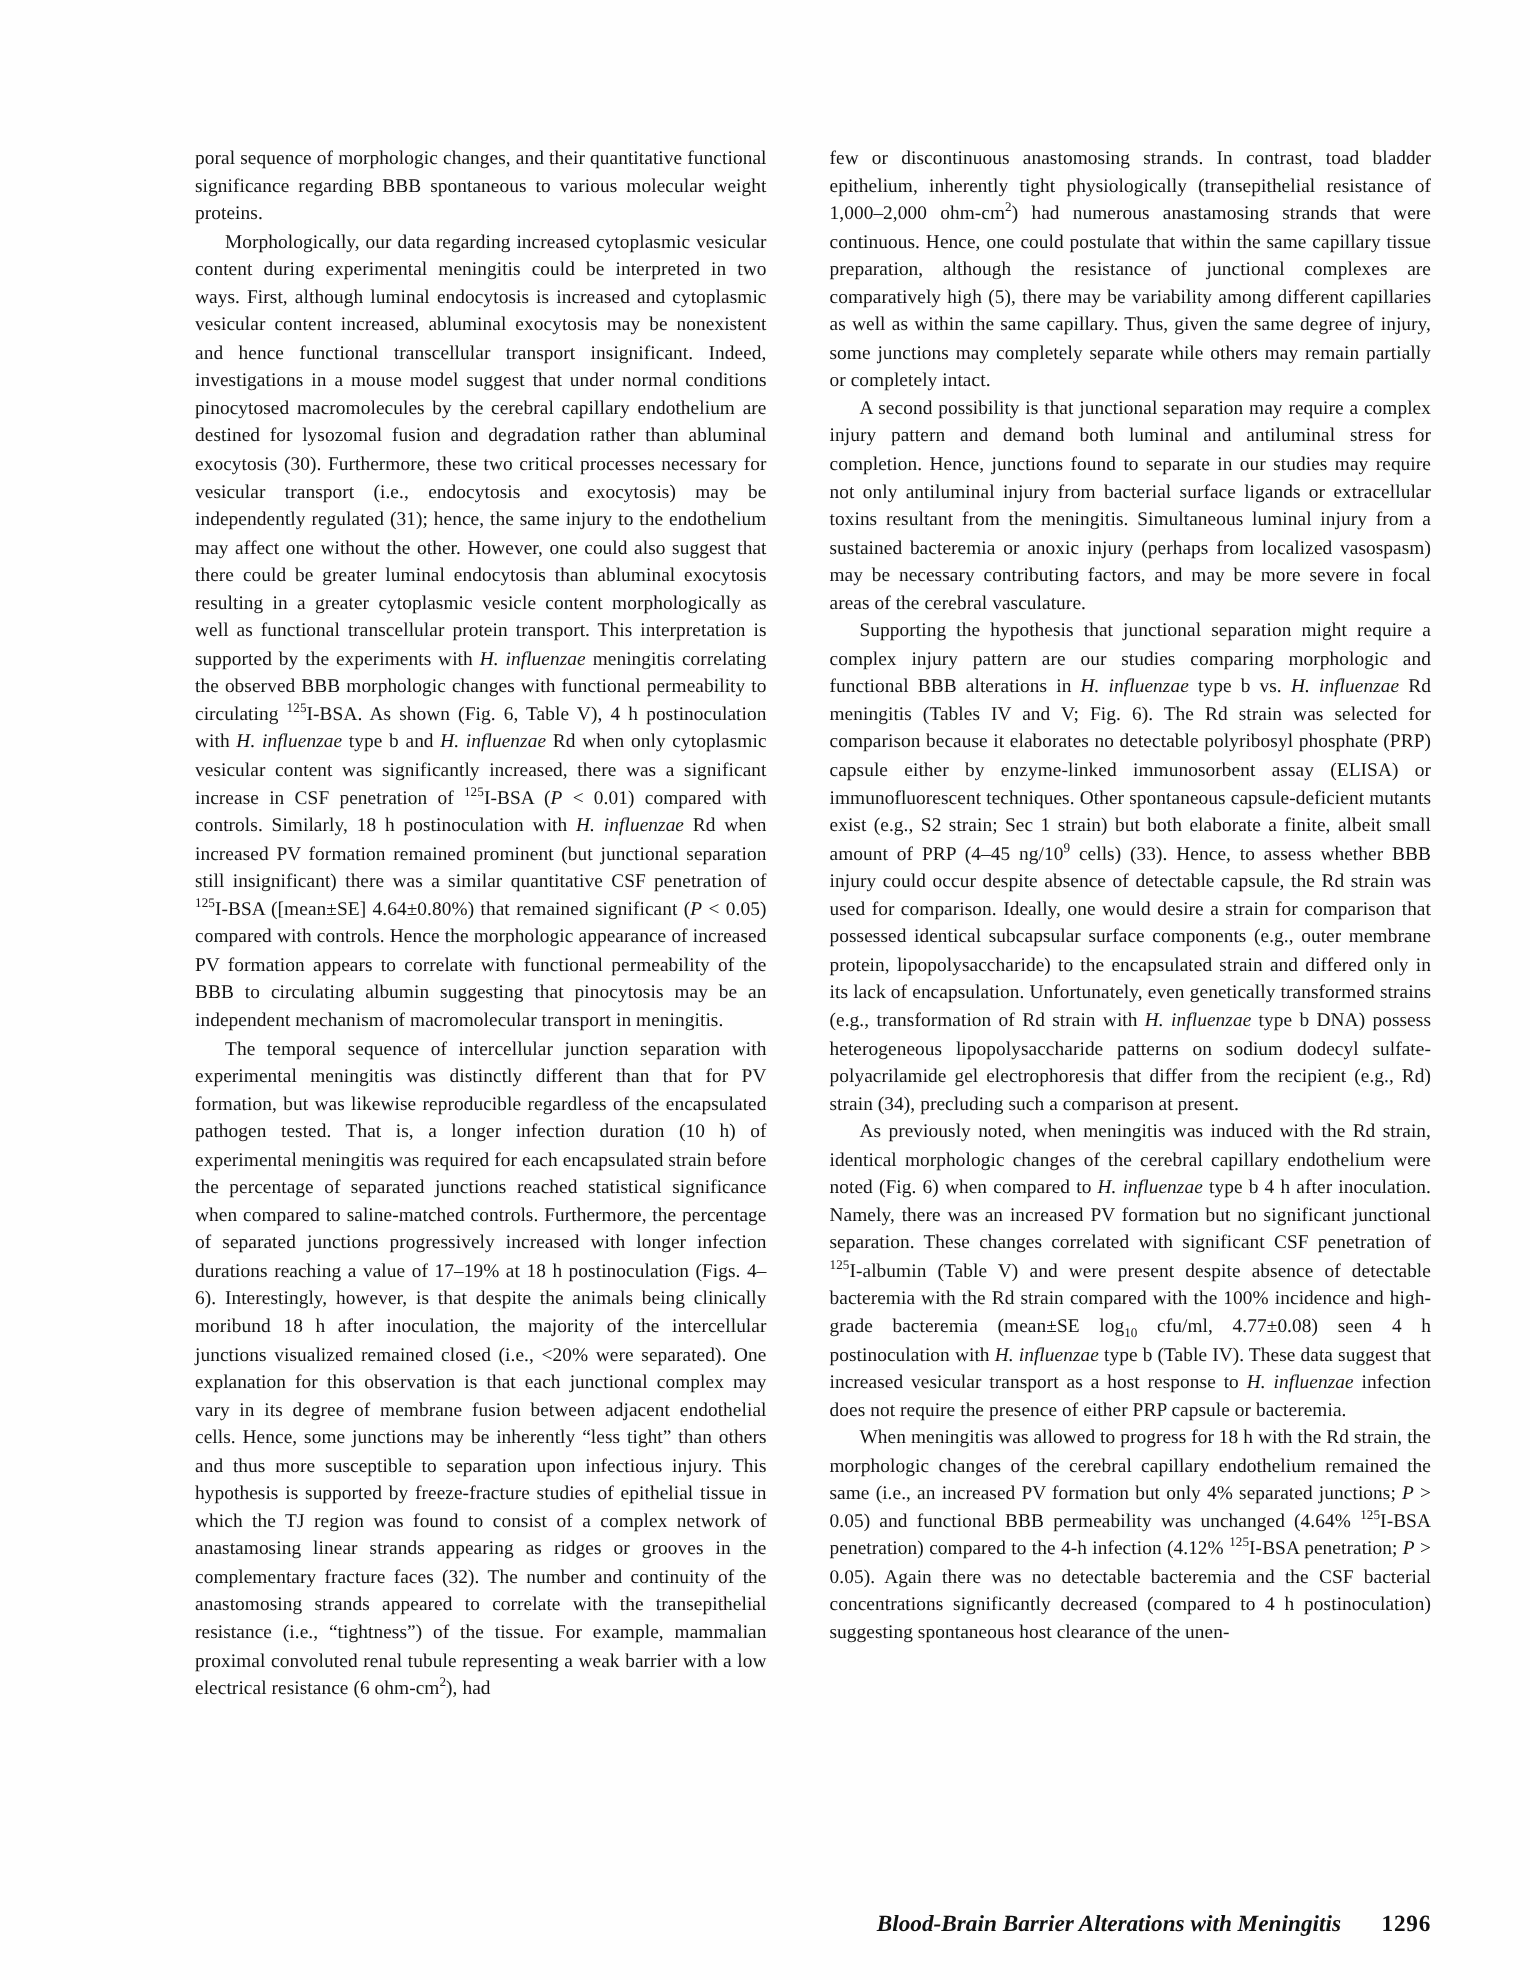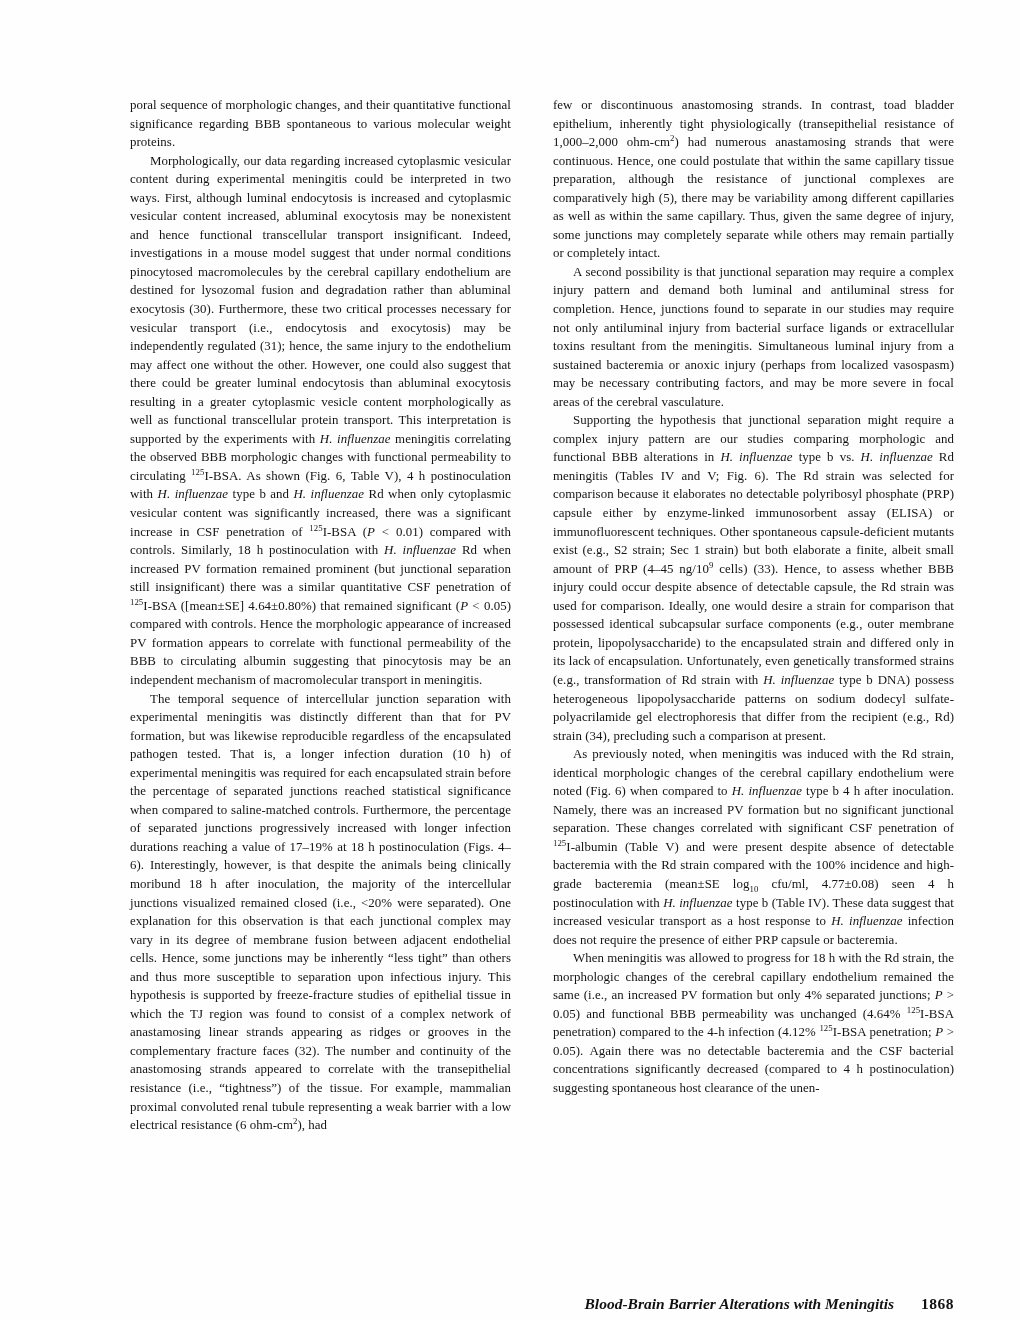--- a/index.html
+++ b/index.html
@@ -43,21 +43,20 @@
     line-height: 0;
   }
   .footer {
     position: absolute;
     top: 1274px;
     right: 66px;
     display: flex;
     align-items: center;
     gap: 27px;
     white-space: nowrap;
-    margin-top: 21px;
   }
   .running-title {
     font-family: "Liberation Serif", serif;
     font-style: italic;
     font-weight: 700;
     font-size: 15.5px;
     color: #121212;
   }
   .page-number {
     font-family: "Liberation Serif", serif;
@@ -82,16 +81,16 @@
         <p class="para">few or discontinuous anastomosing strands. In contrast, toad bladder epithelium, inherently tight physiologically (transepithelial resistance of 1,000–2,000 ohm-cm<sup>2</sup>) had numerous anastamosing strands that were continuous. Hence, one could postulate that within the same capillary tissue preparation, although the resistance of junctional complexes are comparatively high (5), there may be variability among different capillaries as well as within the same capillary. Thus, given the same degree of injury, some junctions may completely separate while others may remain partially or completely intact.</p>
         <p class="para indent">A second possibility is that junctional separation may require a complex injury pattern and demand both luminal and antiluminal stress for completion. Hence, junctions found to separate in our studies may require not only antiluminal injury from bacterial surface ligands or extracellular toxins resultant from the meningitis. Simultaneous luminal injury from a sustained bacteremia or anoxic injury (perhaps from localized vasospasm) may be necessary contributing factors, and may be more severe in focal areas of the cerebral vasculature.</p>
         <p class="para indent">Supporting the hypothesis that junctional separation might require a complex injury pattern are our studies comparing morphologic and functional BBB alterations in <i>H. influenzae</i> type b vs. <i>H. influenzae</i> Rd meningitis (Tables IV and V; Fig. 6). The Rd strain was selected for comparison because it elaborates no detectable polyribosyl phosphate (PRP) capsule either by enzyme-linked immunosorbent assay (ELISA) or immunofluorescent techniques. Other spontaneous capsule-deficient mutants exist (e.g., S2 strain; Sec 1 strain) but both elaborate a finite, albeit small amount of PRP (4–45 ng/10<sup>9</sup> cells) (33). Hence, to assess whether BBB injury could occur despite absence of detectable capsule, the Rd strain was used for comparison. Ideally, one would desire a strain for comparison that possessed identical subcapsular surface components (e.g., outer membrane protein, lipopolysaccharide) to the encapsulated strain and differed only in its lack of encapsulation. Unfortunately, even genetically transformed strains (e.g., transformation of Rd strain with <i>H. influenzae</i> type b DNA) possess heterogeneous lipopolysaccharide patterns on sodium dodecyl sulfate-polyacrilamide gel electrophoresis that differ from the recipient (e.g., Rd) strain (34), precluding such a comparison at present.</p>
         <p class="para indent">As previously noted, when meningitis was induced with the Rd strain, identical morphologic changes of the cerebral capillary endothelium were noted (Fig. 6) when compared to <i>H. influenzae</i> type b 4 h after inoculation. Namely, there was an increased PV formation but no significant junctional separation. These changes correlated with significant CSF penetration of <sup>125</sup>I-albumin (Table V) and were present despite absence of detectable bacteremia with the Rd strain compared with the 100% incidence and high-grade bacteremia (mean±SE log<sub>10</sub> cfu/ml, 4.77±0.08) seen 4 h postinoculation with <i>H. influenzae</i> type b (Table IV). These data suggest that increased vesicular transport as a host response to <i>H. influenzae</i> infection does not require the presence of either PRP capsule or bacteremia.</p>
         <p class="para indent">When meningitis was allowed to progress for 18 h with the Rd strain, the morphologic changes of the cerebral capillary endothelium remained the same (i.e., an increased PV formation but only 4% separated junctions; <i>P</i> &gt; 0.05) and functional BBB permeability was unchanged (4.64% <sup>125</sup>I-BSA penetration) compared to the 4-h infection (4.12% <sup>125</sup>I-BSA penetration; <i>P</i> &gt; 0.05). Again there was no detectable bacteremia and the CSF bacterial concentrations significantly decreased (compared to 4 h postinoculation) suggesting spontaneous host clearance of the unen-</p>
       </div>
   </div>
 
   <div class="footer">
     <span class="running-title">Blood-Brain Barrier Alterations with Meningitis</span>
-    <span class="page-number">1868</span>
+    <span class="page-number">1296</span>
   </div>
 
 </div>
 
 </body></html>

